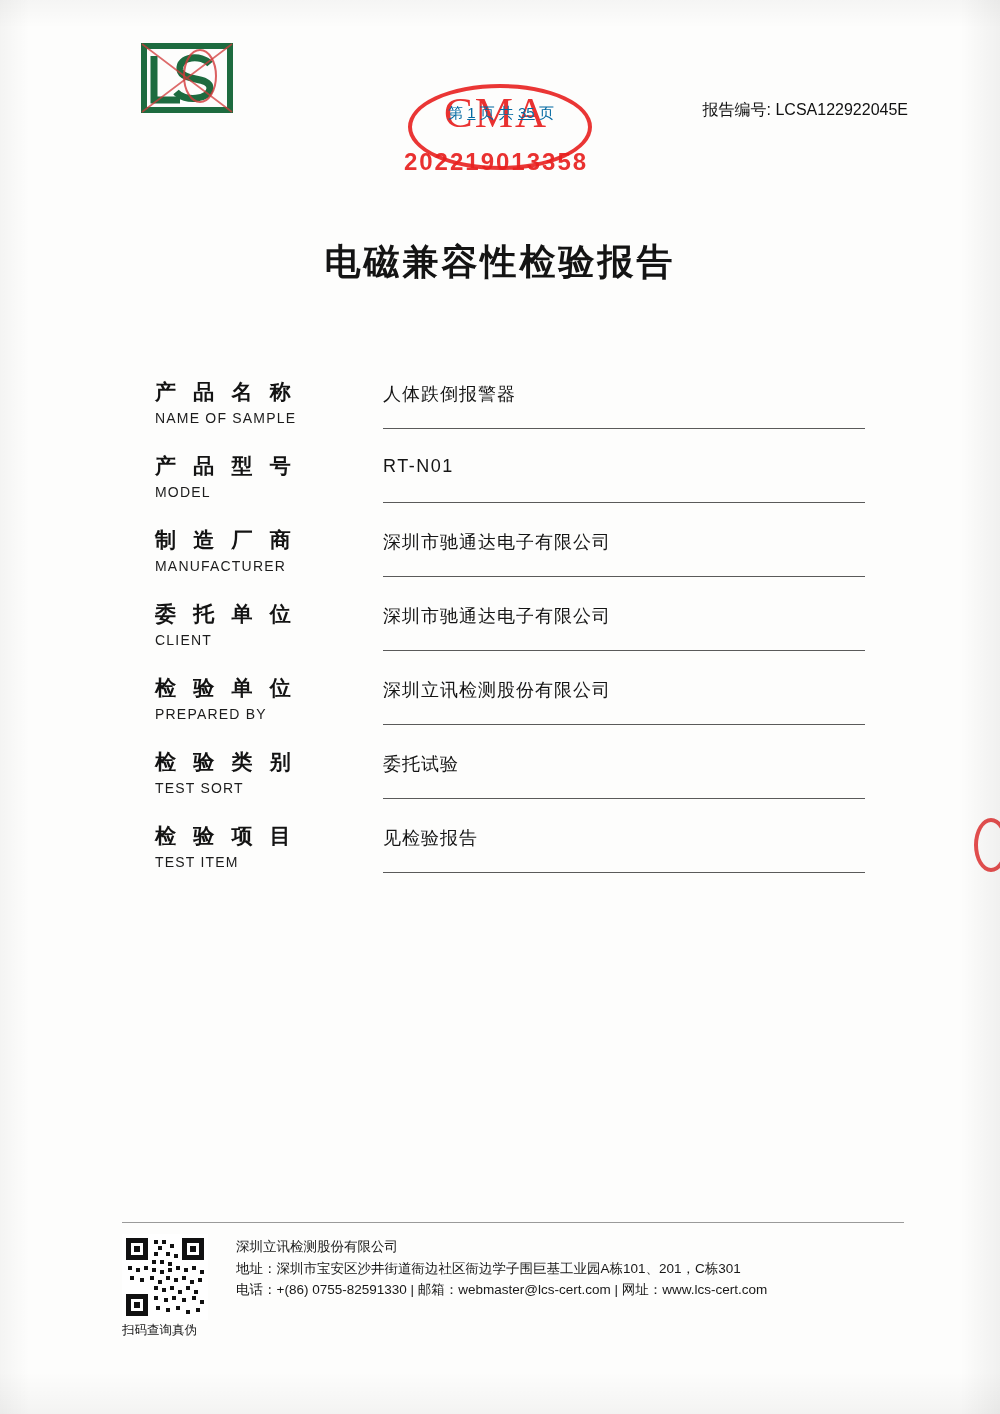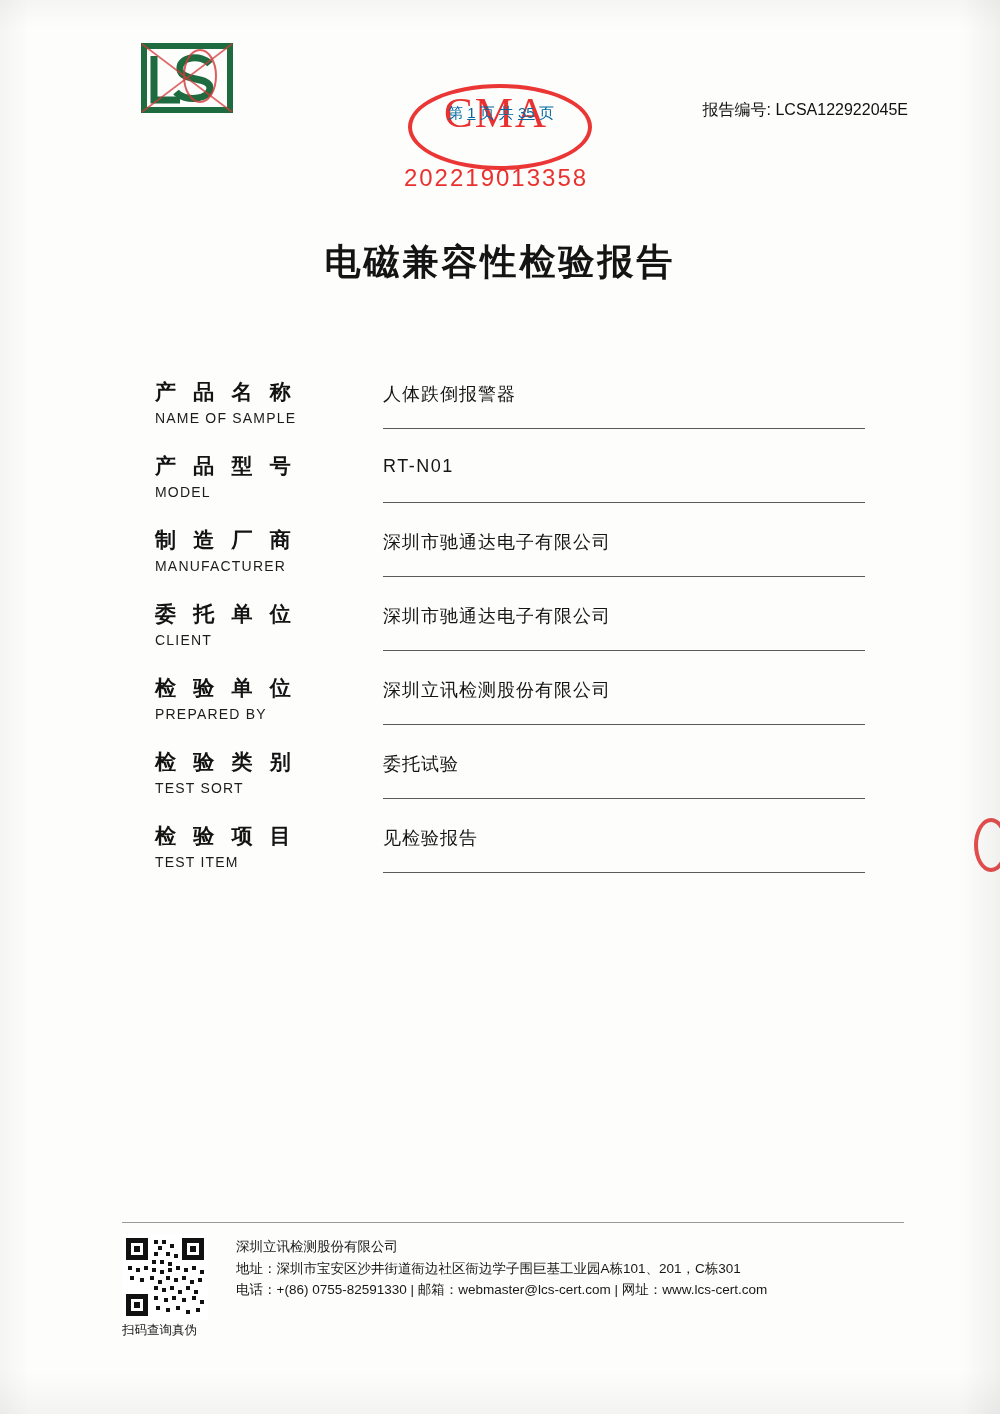--- a/index.html
+++ b/index.html
@@ -68,25 +68,25 @@
     height: 78px;
     border: 4px solid #e8201f;
     border-radius: 50%;
     opacity: 0.9;
     z-index: 1;
   }
   .cma-number {
     position: relative;
     z-index: 2;
     font-family: "Liberation Sans", sans-serif;
-    font-weight: normal;
+    font-weight: bold;
     font-size: 24px;
     color: #e8201f;
     letter-spacing: 2px;
-    margin-top: 20px;
+    margin-top: 4px;
     opacity: 0.92;
   }
   .page-count {
     position: absolute;
     left: 448px;
     top: 104px;
     font-size: 15px;
     color: #0369a1;
     z-index: 3;
     white-space: nowrap;

